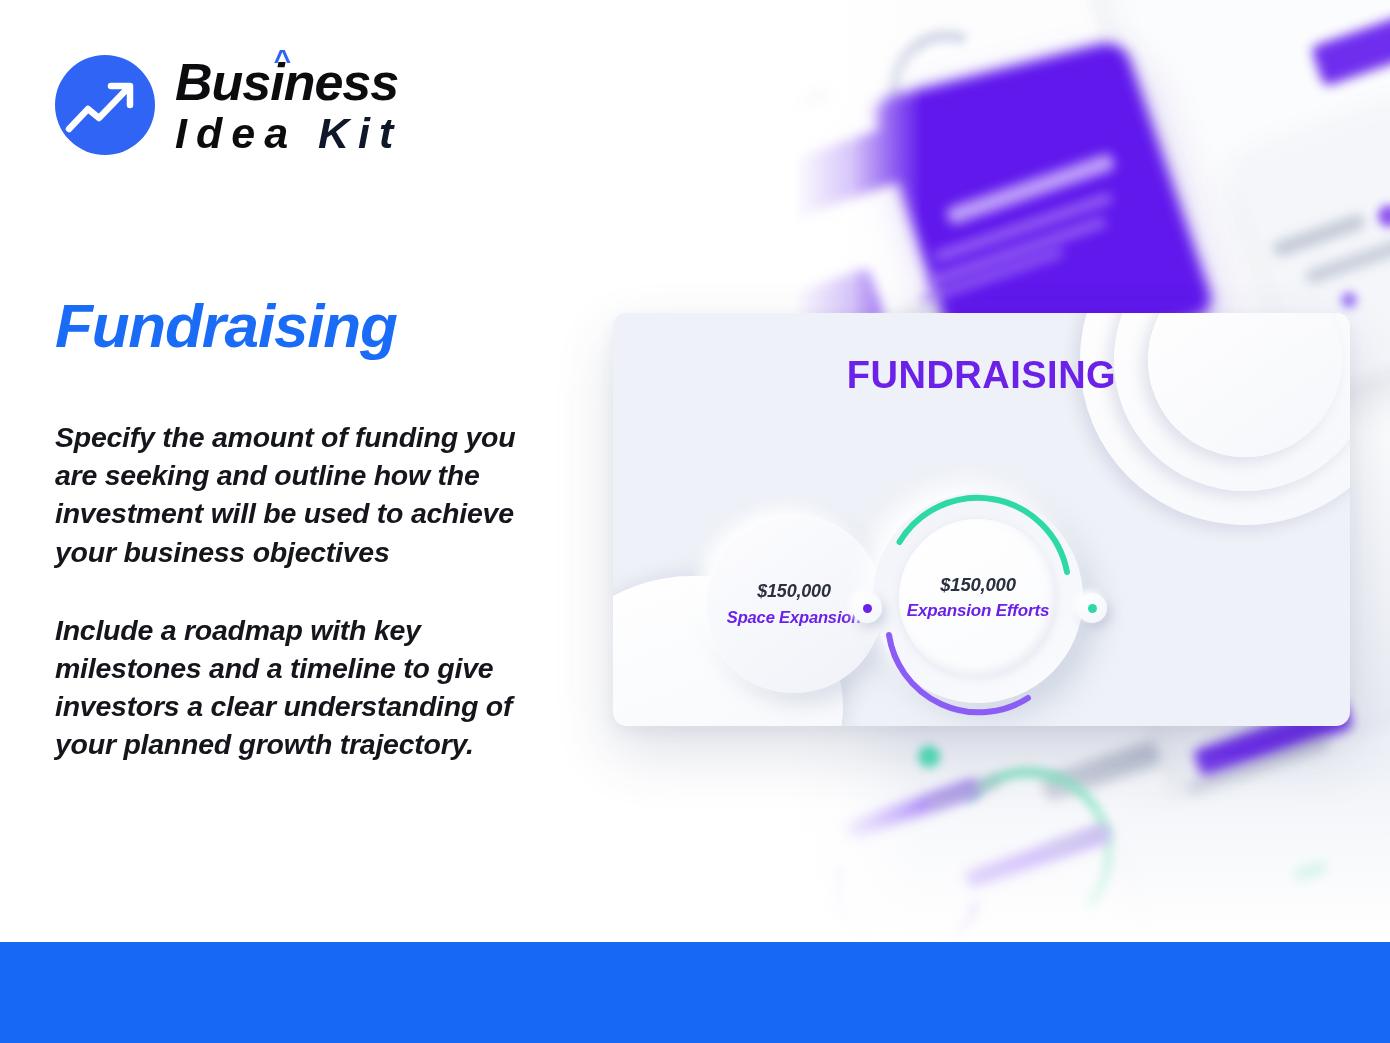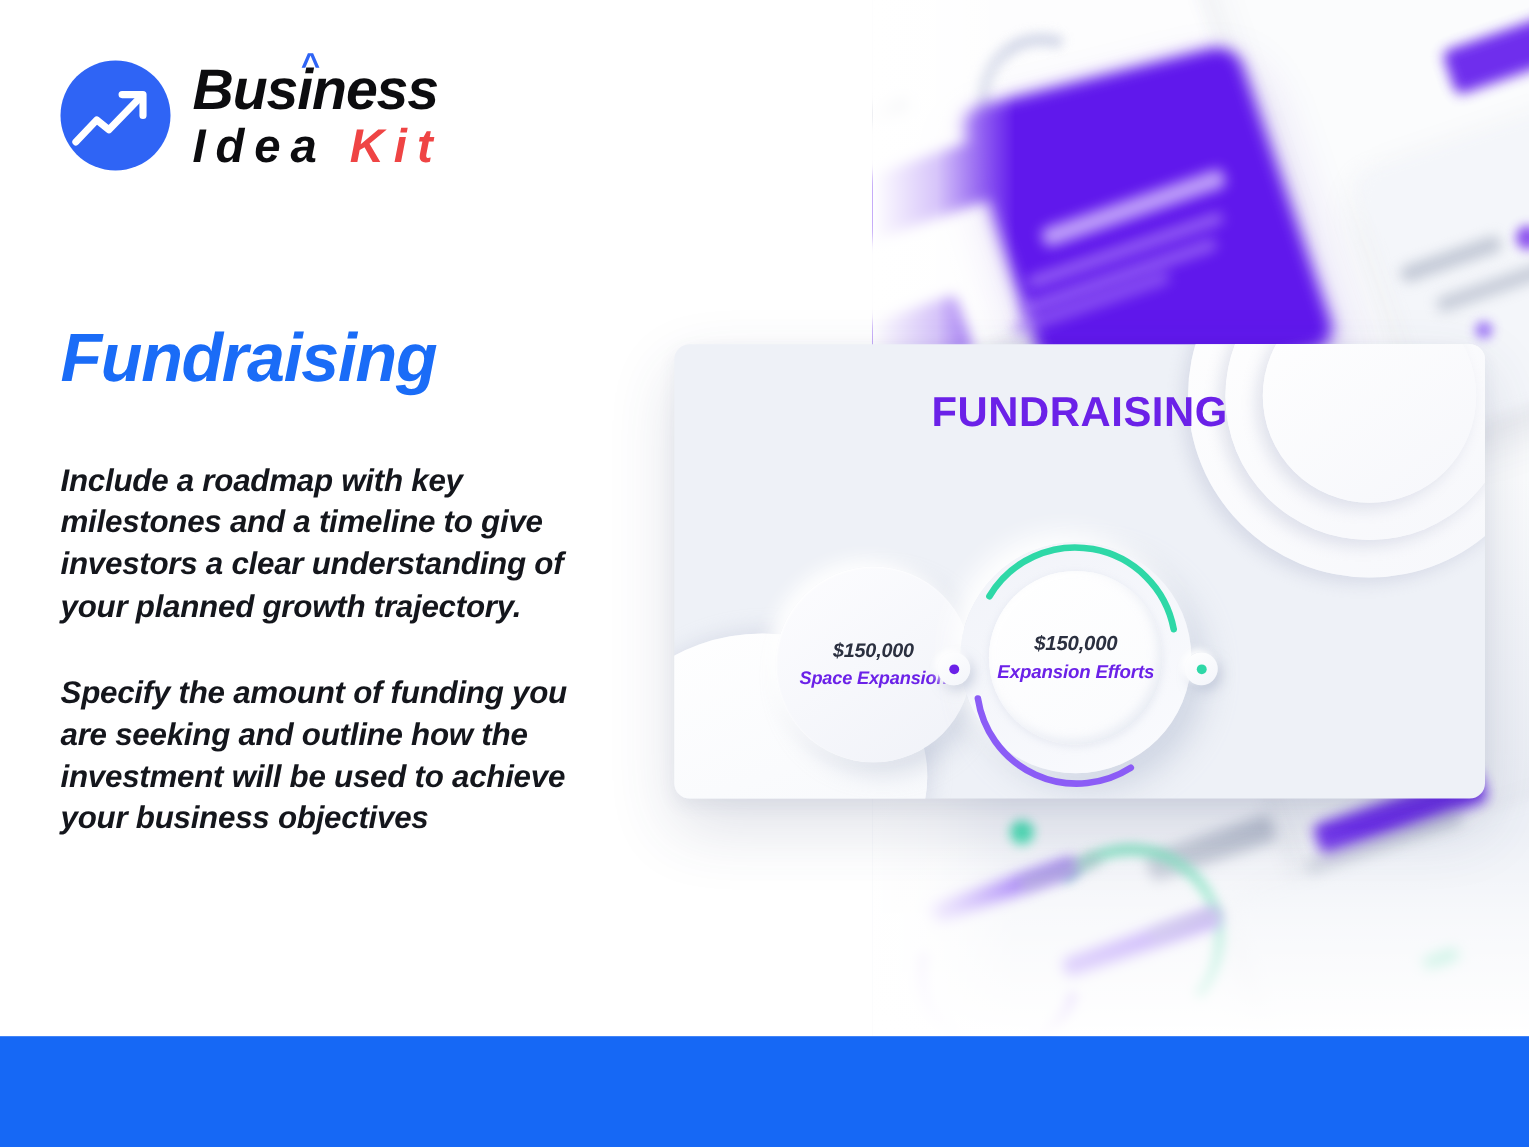--- a/index.html
+++ b/index.html
@@ -138,21 +138,21 @@
     color:#0c0c0f; position:relative; white-space:nowrap;
   }
   .logo-caret {
     position:absolute; left:98px; top:-11px; font-size:30px;
     font-weight:700; color:#2f64f5; line-height:1;
   }
   .logo-l2 {
     font-size:43px; font-weight:700; letter-spacing:9px;
     color:#0c0c0f; margin-top:4px; white-space:nowrap;
   }
-  .logo-l2 .kit { color:#ef4444; }
+  .logo-l2 .kit { color:#0f172a; }
 
   .page-title {
     position:absolute; left:55px; top:295px;
     font-size:62px; font-weight:700; letter-spacing:-1.2px;
     color:#1a6cf7; line-height:1;
   }
   .body-copy { position:absolute; left:55px; top:418px; width:510px; }
   .body-copy p {
     font-size:28.5px; font-weight:700; line-height:1.34;
     color:#14161c; letter-spacing:-.25px;
@@ -314,22 +314,22 @@
         <div class="logo-l2">
           <span>Idea </span>
           <span class="kit">Kit</span>
         </div>
       </div>
     </div>
 
     <h1 class="page-title">Fundraising</h1>
 
     <div class="body-copy">
+      <p>Specify the amount of funding you are seeking and outline how the investment will be used to achieve your business objectives</p>
       <p>Include a roadmap with key milestones and a timeline to give investors a clear understanding of your planned growth trajectory.</p>
-      <p>Specify the amount of funding you are seeking and outline how the investment will be used to achieve your business objectives</p>
     </div>
   </div>
 
   <div class="fcard">
     <div class="fcard-rings">
       <span class="ring1"></span>
       <span class="ring2"></span>
       <span class="ring3"></span>
     </div>
     <div class="fcard-blob"></div>

